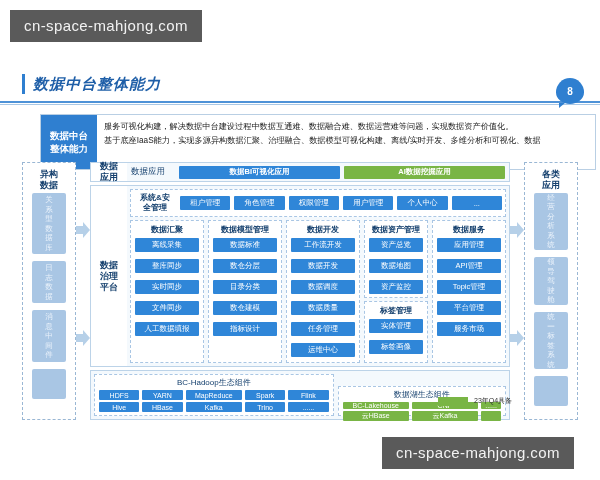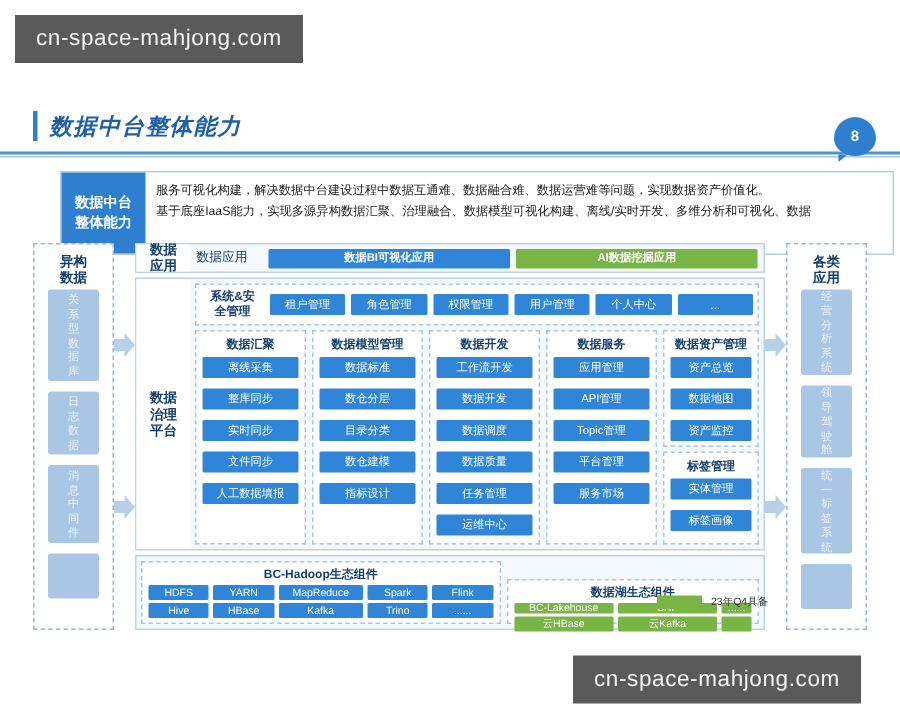--- a/index.html
+++ b/index.html
@@ -99,21 +99,21 @@
   .gcol-title{font-size:8px;font-weight:bold;color:#15406e;text-align:center;margin-bottom:3px;}
   .gitem{height:14px;background:#2f86d8;color:#fff;font-size:7.5px;border-radius:1px;
     display:flex;align-items:center;justify-content:center;margin-bottom:7px;}
   .gitem:last-child{margin-bottom:0;}
 
   
   #band-store{height:50px;}
   #band-store .band-body{display:flex;gap:4px;padding:3px;}
   .stack{border:1px dashed #a9c6e4;background:#fff;padding:2px 4px 3px 4px;box-sizing:border-box;
     display:flex;flex-direction:column;}
-  .stack .st-title{font-size:8px;font-weight:bold;color:#15406e;text-align:center;margin-bottom:2px;}
+  .stack .st-title{font-size:8px;font-weight:normal;color:#15406e;text-align:center;margin-bottom:2px;}
   .st-grid{flex:1;display:flex;flex-direction:column;gap:2px;}
   .st-line{display:flex;gap:3px;flex:1;}
   .st-cell{flex:1;color:#fff;font-size:7px;border-radius:1px;
     display:flex;align-items:center;justify-content:center;}
   .st-cell.blue{background:#2f86d8;}
   .st-cell.green{background:#79b545;}
 
   
   #legend{position:absolute;left:438px;top:396px;display:flex;align-items:center;gap:6px;}
   #legend .sw{width:30px;height:9px;background:#79b545;}
@@ -227,41 +227,41 @@
             <div class="gcol">
               <div class="gcol-title">数据开发</div>
               <div class="gitem">工作流开发</div>
               <div class="gitem">数据开发</div>
               <div class="gitem">数据调度</div>
               <div class="gitem">数据质量</div>
               <div class="gitem">任务管理</div>
               <div class="gitem">运维中心</div>
             </div>
 
+            <div class="gcol split">
+              <div class="sub" style="flex:0 0 auto;">
+                <div class="gcol-title">数据资产管理</div>
+                <div class="gitem">资产总览</div>
+                <div class="gitem">数据地图</div>
+                <div class="gitem">资产监控</div>
+              </div>
+              <div class="sub" style="flex:1;">
+                <div class="gcol-title">标签管理</div>
+                <div class="gitem">实体管理</div>
+                <div class="gitem">标签画像</div>
+              </div>
+            </div>
+
             <div class="gcol">
               <div class="gcol-title">数据服务</div>
               <div class="gitem">应用管理</div>
               <div class="gitem">API管理</div>
               <div class="gitem">Topic管理</div>
               <div class="gitem">平台管理</div>
               <div class="gitem">服务市场</div>
-            </div>
-
-            <div class="gcol split">
-              <div class="sub" style="flex:0 0 auto;">
-                <div class="gcol-title">数据资产管理</div>
-                <div class="gitem">资产总览</div>
-                <div class="gitem">数据地图</div>
-                <div class="gitem">资产监控</div>
-              </div>
-              <div class="sub" style="flex:1;">
-                <div class="gcol-title">标签管理</div>
-                <div class="gitem">实体管理</div>
-                <div class="gitem">标签画像</div>
-              </div>
             </div>
 
           </div>
         </div>
       </div>
 
       <div class="band" id="band-store">
         <div class="band-body">
 
           <div class="stack" style="flex:1.45;">

